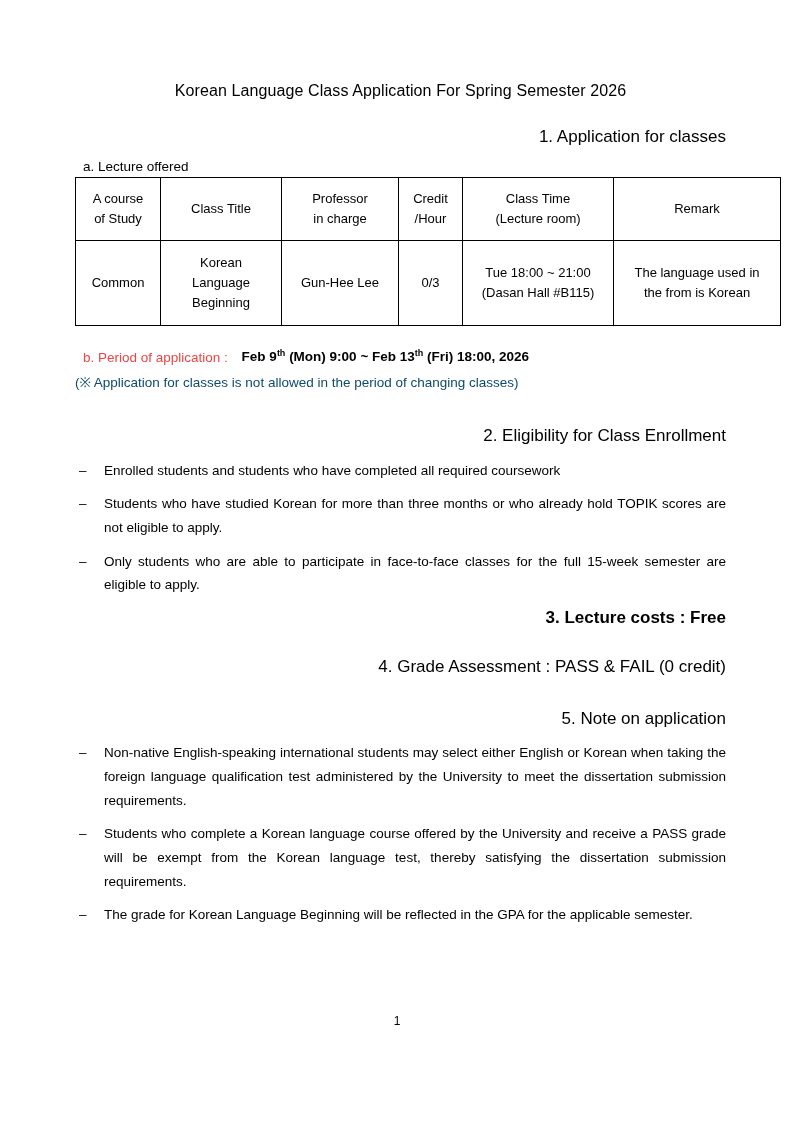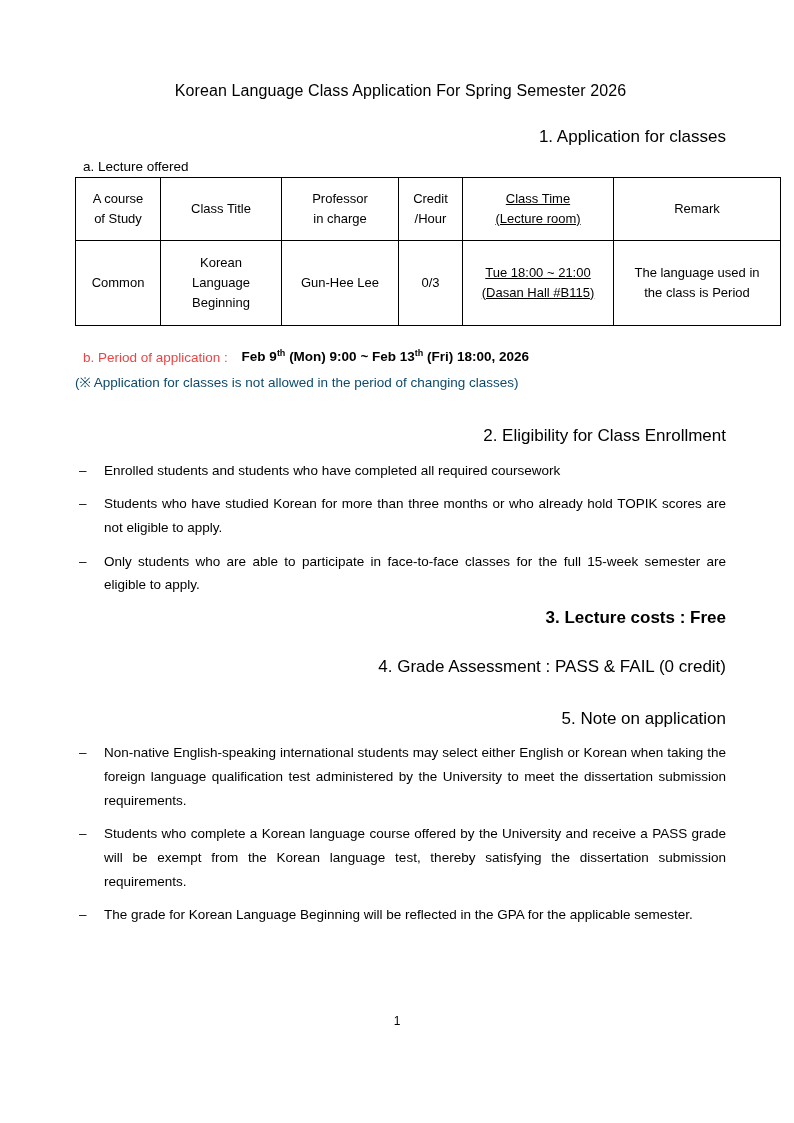--- a/index.html
+++ b/index.html
@@ -58,21 +58,21 @@
   table.lecture thead td {
     height: 50px;
   }
   table.lecture tbody td {
     height: 72px;
   }
   .col1 { width: 76px; }
   .col2 { width: 112px; }
   .col3 { width: 108px; }
   .col4 { width: 55px; }
-  .col5 { width: 142px; text-decoration: underline; }
+  .col5 { width: 142px; }
   .col6 { width: 158px; }
 
   .period-line {
     font-size: 13.5px;
     margin-top: 22px;
     margin-left: 8px;
   }
   .period-label { color: #ef4444; }
   .period-value {
     color: #000000;
@@ -164,21 +164,21 @@
           <div>Beginning</div>
         </td>
         <td class="col3">Gun-Hee Lee</td>
         <td class="col4">0/3</td>
         <td class="col5">
           <div>Tue 18:00 ~ 21:00</div>
           <div>(Dasan Hall #B115)</div>
         </td>
         <td class="col6">
           <div>The language used in</div>
-          <div>the class is Period</div>
+          <div>the from is Korean</div>
         </td>
       </tr>
     </tbody>
   </table>
 
   <div class="period-line">
     <span class="period-label">b. Period of application :</span>
     <span class="period-value"><span>Feb 9</span><sup>th</sup><span> (Mon) 9:00 ~ Feb 13</span><sup>th</sup><span> (Fri) 18:00, 2026</span></span>
   </div>
 

